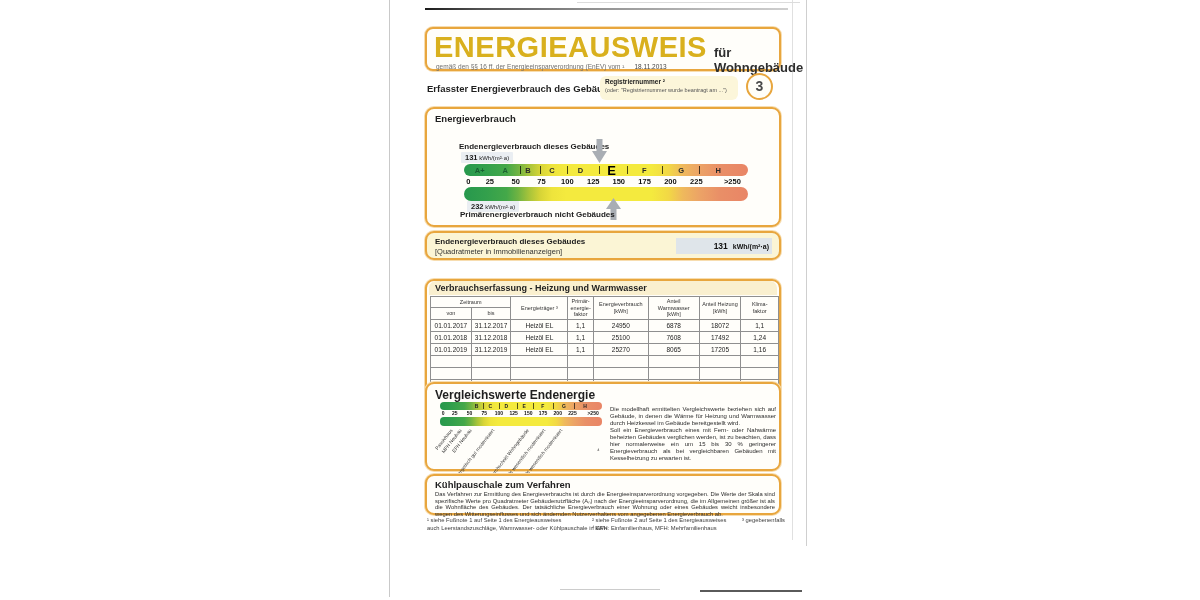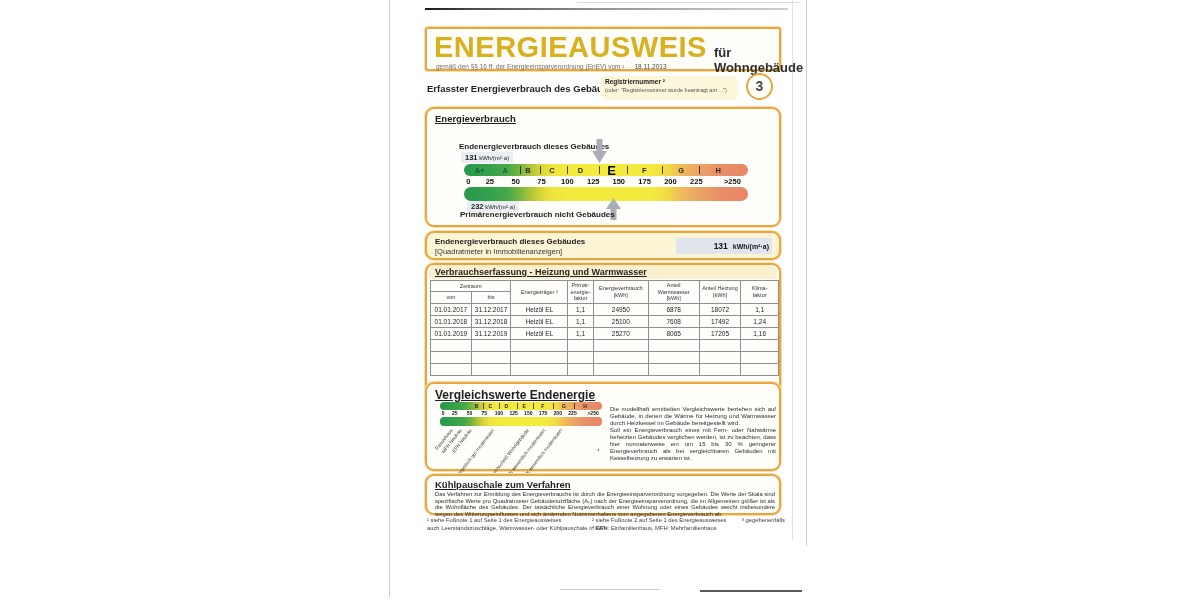--- a/index.html
+++ b/index.html
@@ -20,24 +20,24 @@
   .scan-bottom-faint { position:absolute; left:560px; top:589px; width:100px; height:1px; background:#cccccc; }
 
   
   .obox {
     position:absolute; left:425px; width:356px;
     background:#fffefa;
     border:2px solid #e8a63e;
     border-radius:9px;
     box-shadow:0 0 0 1px #f7ddb0;
   }
-  .box-title { position:absolute; left:8px; top:4px; font-weight:bold; color:#1f1f1f;text-decoration:underline; }
-
-  
-  #header-box { top:27px; height:44px; border-radius:3px;padding-left:44px; }
+  .box-title { position:absolute; left:8px; top:4px; font-weight:bold; color:#1f1f1f; }
+
+  
+  #header-box { top:27px; height:44px; border-radius:8px;padding-left:44px; }
   .title-line { position:absolute; left:7px; top:2px; display:flex; align-items:baseline; }
   .main-title { font-size:29px; font-weight:bold; color:#d9b01d; letter-spacing:0.5px; }
   .title-suffix { font-size:13px; font-weight:bold; color:#2e2e2e; margin-left:7px; }
   .sub-line { position:absolute; left:9px; top:34px; font-size:6.5px; color:#6e6e6e; }
   .sub-date { margin-left:10px; color:#444; }
 
   
   #meta-row { position:absolute; left:425px; top:76px; width:356px; height:26px; }
   .meta-label { position:absolute; left:2px; top:7px; font-size:9.5px; font-weight:bold; color:#1f1f1f; }
   .register-box { position:absolute; left:175px; top:0; width:138px; height:24px;
@@ -76,21 +76,21 @@
   
   #endrow-box { top:231px; height:29px; background:#fbf5d5; }
   .endrow-label { position:absolute; left:8px; top:4px; font-size:8px; font-weight:bold; color:#1c1c1c; line-height:1.25; }
   .endrow-sub { font-weight:normal; font-size:7.5px; color:#333; }
   .value-box { position:absolute; right:7px; top:5px; width:96px; height:16px; background:#dfe5ea;
     display:flex; align-items:center; justify-content:flex-end; gap:5px; padding-right:3px; }
   .value-box .num { font-size:8.5px; font-weight:bold; color:#111; }
   .value-box .unit { font-size:7px; font-weight:bold; color:#111; }
 
   
-  #table-box { top:263px; height:144px; }
+  #table-box { top:279px; height:144px; }
   .table-head-band { position:absolute; left:2px; right:2px; top:0; height:14px;
     background:#faf0cf; border-radius:7px 7px 0 0; }
   #table-box .box-title { font-size:9px; top:2px; }
   #consumption-table { position:absolute; left:3px; top:15px; width:349px;
     border-collapse:collapse; table-layout:fixed; }
   #consumption-table th, #consumption-table td {
     border:1px solid #8f8f8f; text-align:center; vertical-align:middle; overflow:hidden; }
   #consumption-table th { font-size:5.5px; font-weight:normal; color:#333; line-height:1.2;
     white-space:pre-line; padding:1px 0; }
   #consumption-table td { font-size:6.5px; color:#222; height:12px; }

